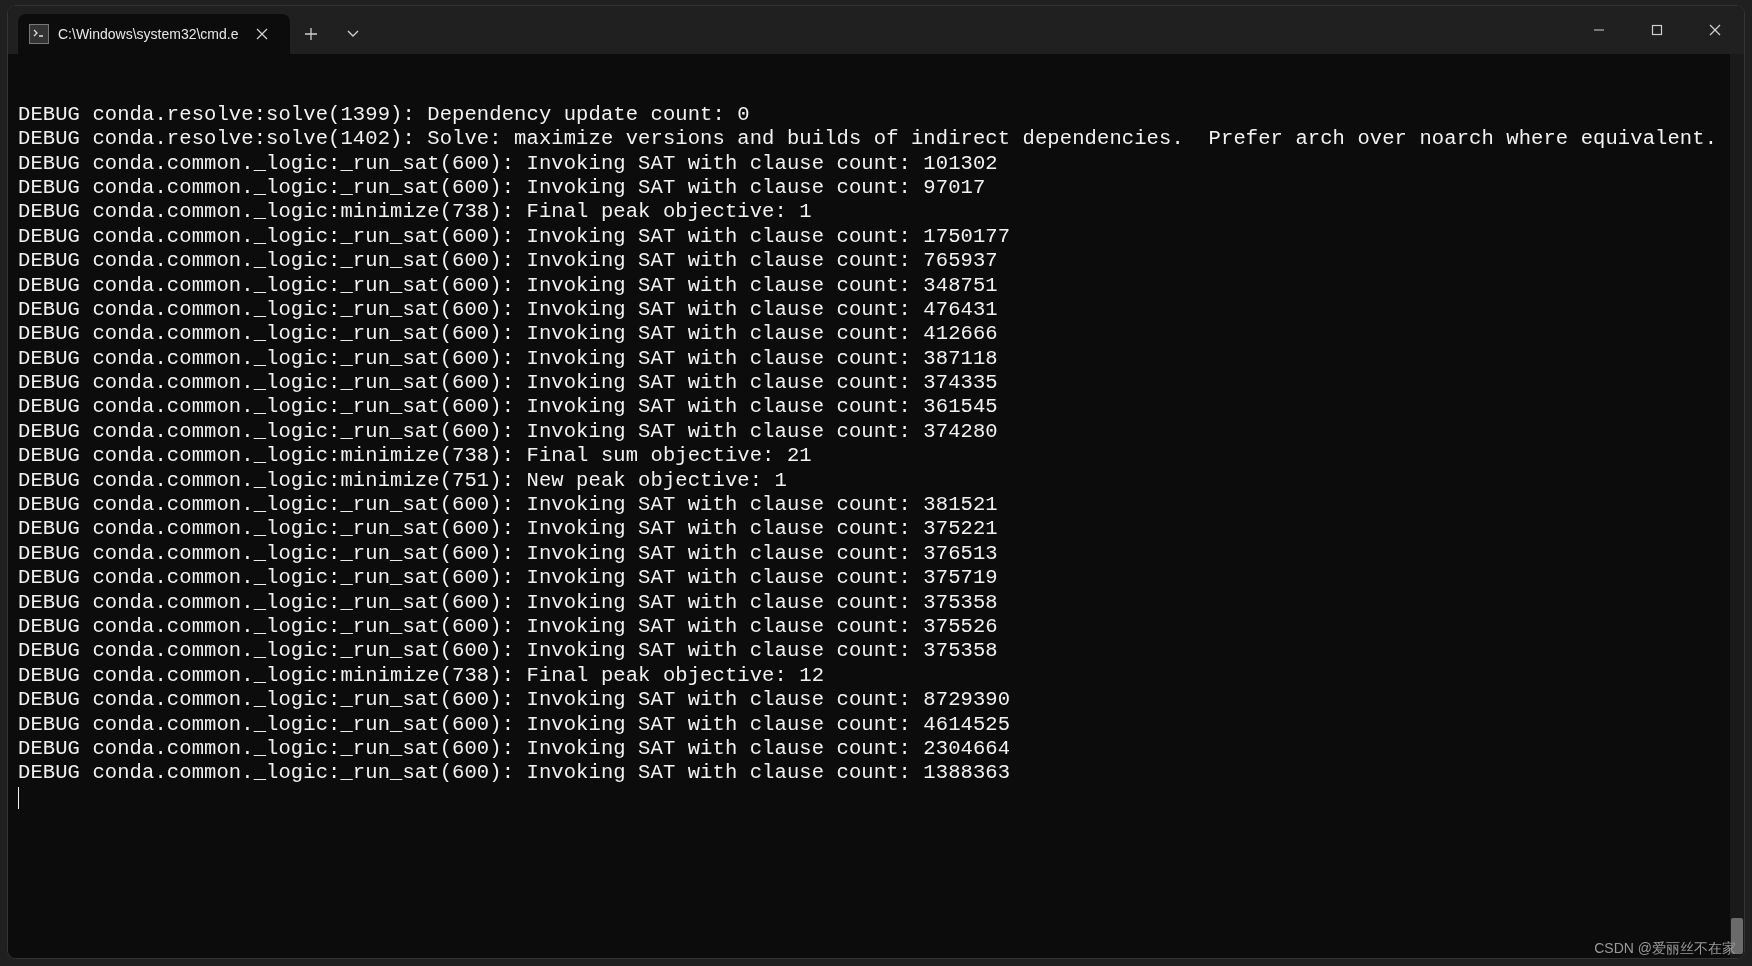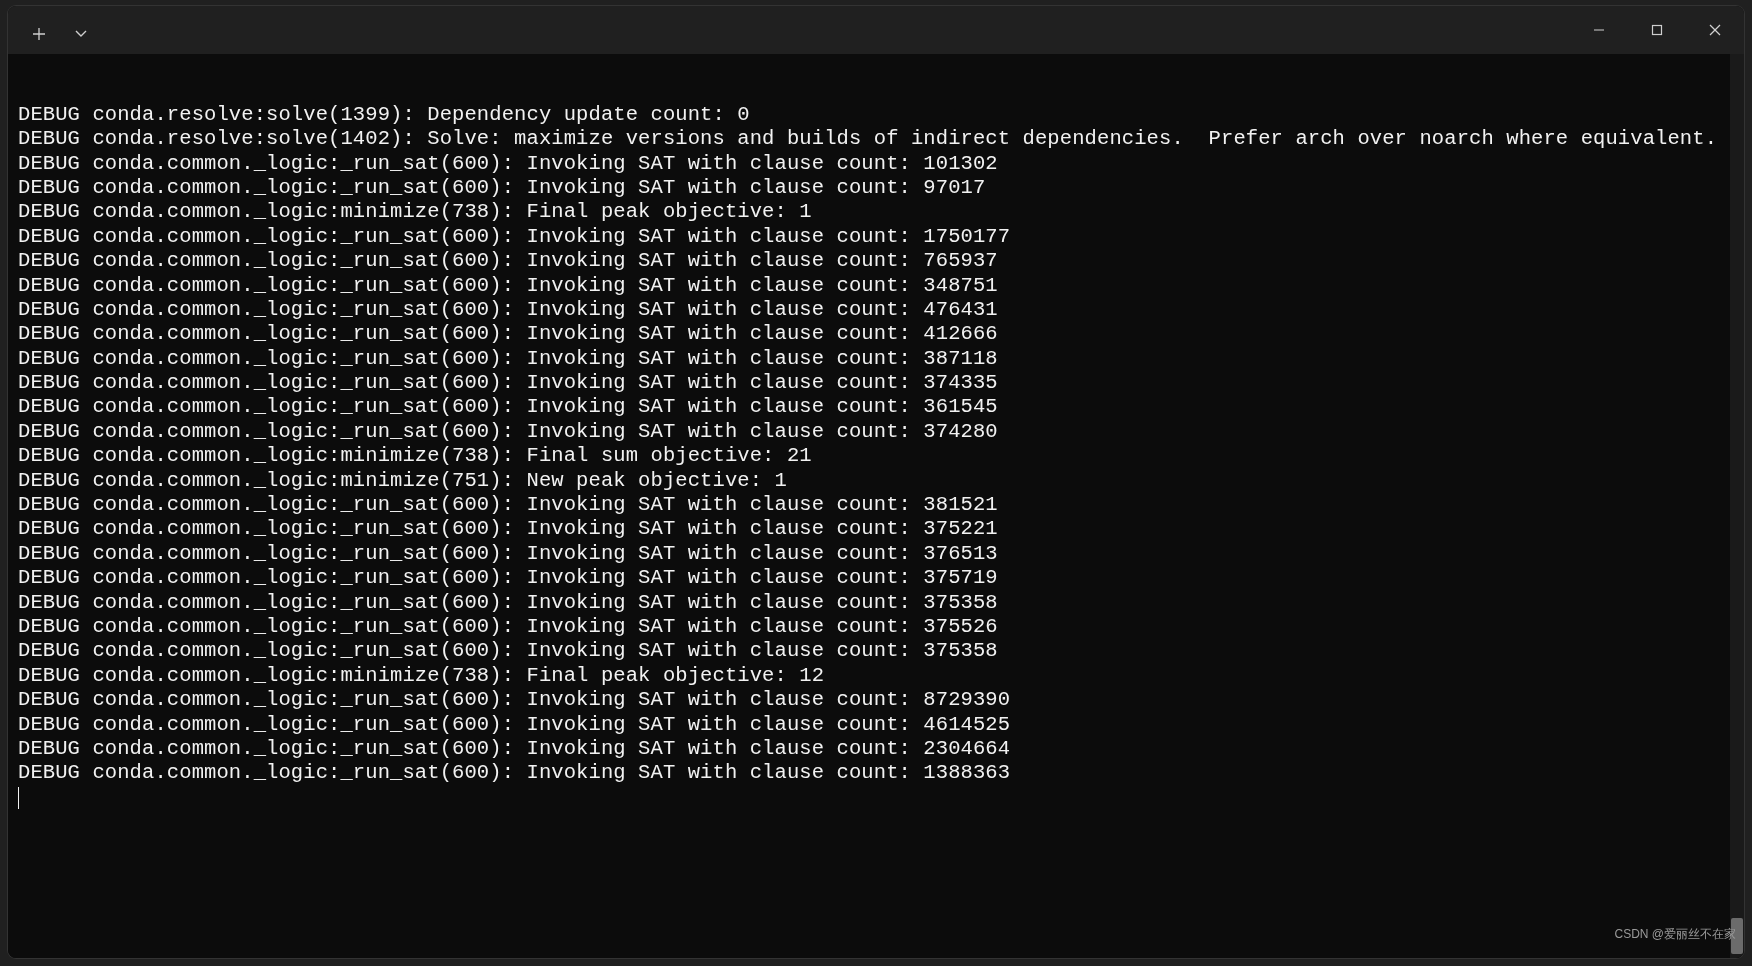--- a/index.html
+++ b/index.html
@@ -135,34 +135,49 @@
   .cursor {
     display: inline-block;
     width: 1px;
     height: 22px;
     background: #f2f2f2;
     vertical-align: text-bottom;
   }
   .watermark {
     position: absolute;
     right: 16px;
-    bottom: 23px;
+    bottom: 8px;
     color: #9a9a9a;
-    font-size: 12px;
+    font-size: 14px;
     font-family: "Segoe UI", sans-serif;
   }
   svg { display: block; }
 </style>
 </head>
 <body>
 
 <div class="window">
 
   <div class="titlebar">
     <div class="tabs-row">
+      <div class="tab">
+        <span class="tab-icon">
+          <svg width="12" height="10" viewBox="0 0 12 10">
+              <path d="M1 1 L4 4 L1 7" stroke="#ddd" stroke-width="1.3" fill="none"></path>
+              <line x1="6" y1="7" x2="10" y2="7" stroke="#ddd" stroke-width="1.3"></line>
+            </svg>
+        </span>
+        <span class="tab-label">C:\Windows\system32\cmd.e</span>
+        <span class="tab-close">
+          <svg width="12" height="12" viewBox="0 0 12 12">
+              <line x1="1" y1="1" x2="11" y2="11" stroke="#cfcfcf" stroke-width="1.3"></line>
+              <line x1="11" y1="1" x2="1" y2="11" stroke="#cfcfcf" stroke-width="1.3"></line>
+            </svg>
+        </span>
+      </div>
       <div class="new-tab">
         <svg width="14" height="14" viewBox="0 0 14 14">
             <line x1="7" y1="1" x2="7" y2="13" stroke="#cfcfcf" stroke-width="1.3"></line>
             <line x1="1" y1="7" x2="13" y2="7" stroke="#cfcfcf" stroke-width="1.3"></line>
           </svg>
       </div>
       <div class="tab-dropdown">
         <svg width="12" height="8" viewBox="0 0 12 8">
             <path d="M1 1 L6 6 L11 1" stroke="#cfcfcf" stroke-width="1.4" fill="none"></path>
           </svg>

